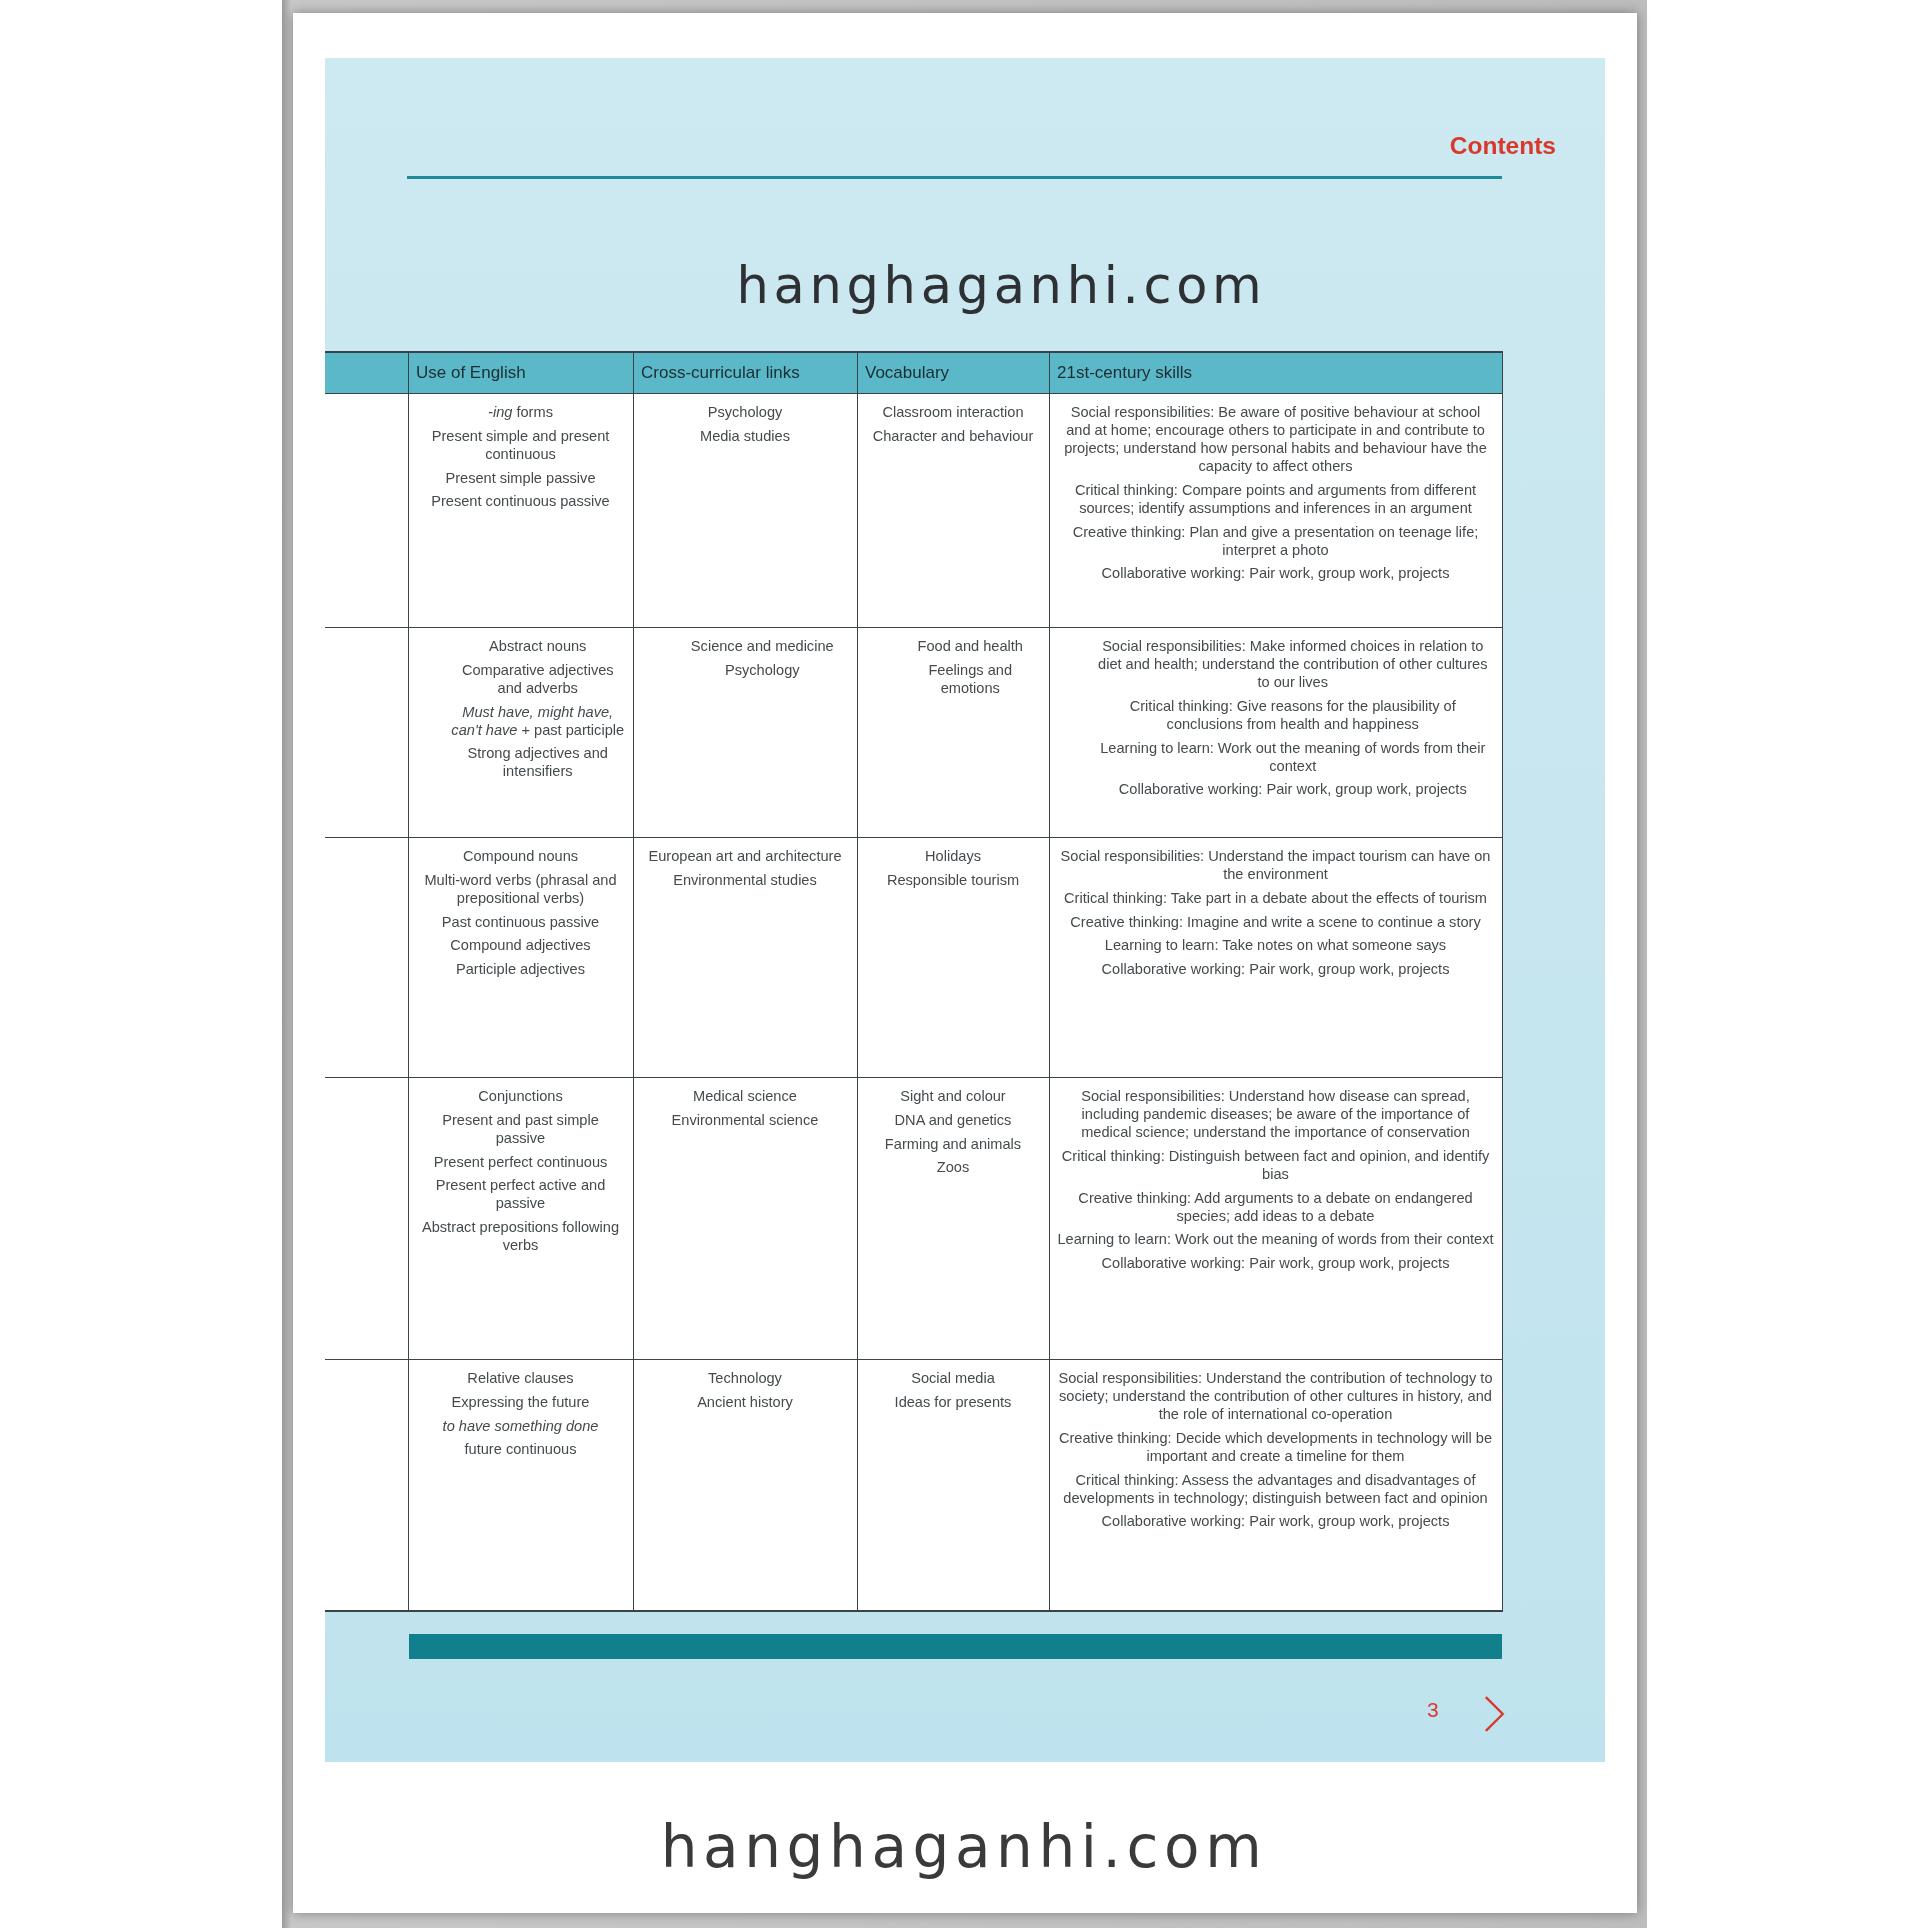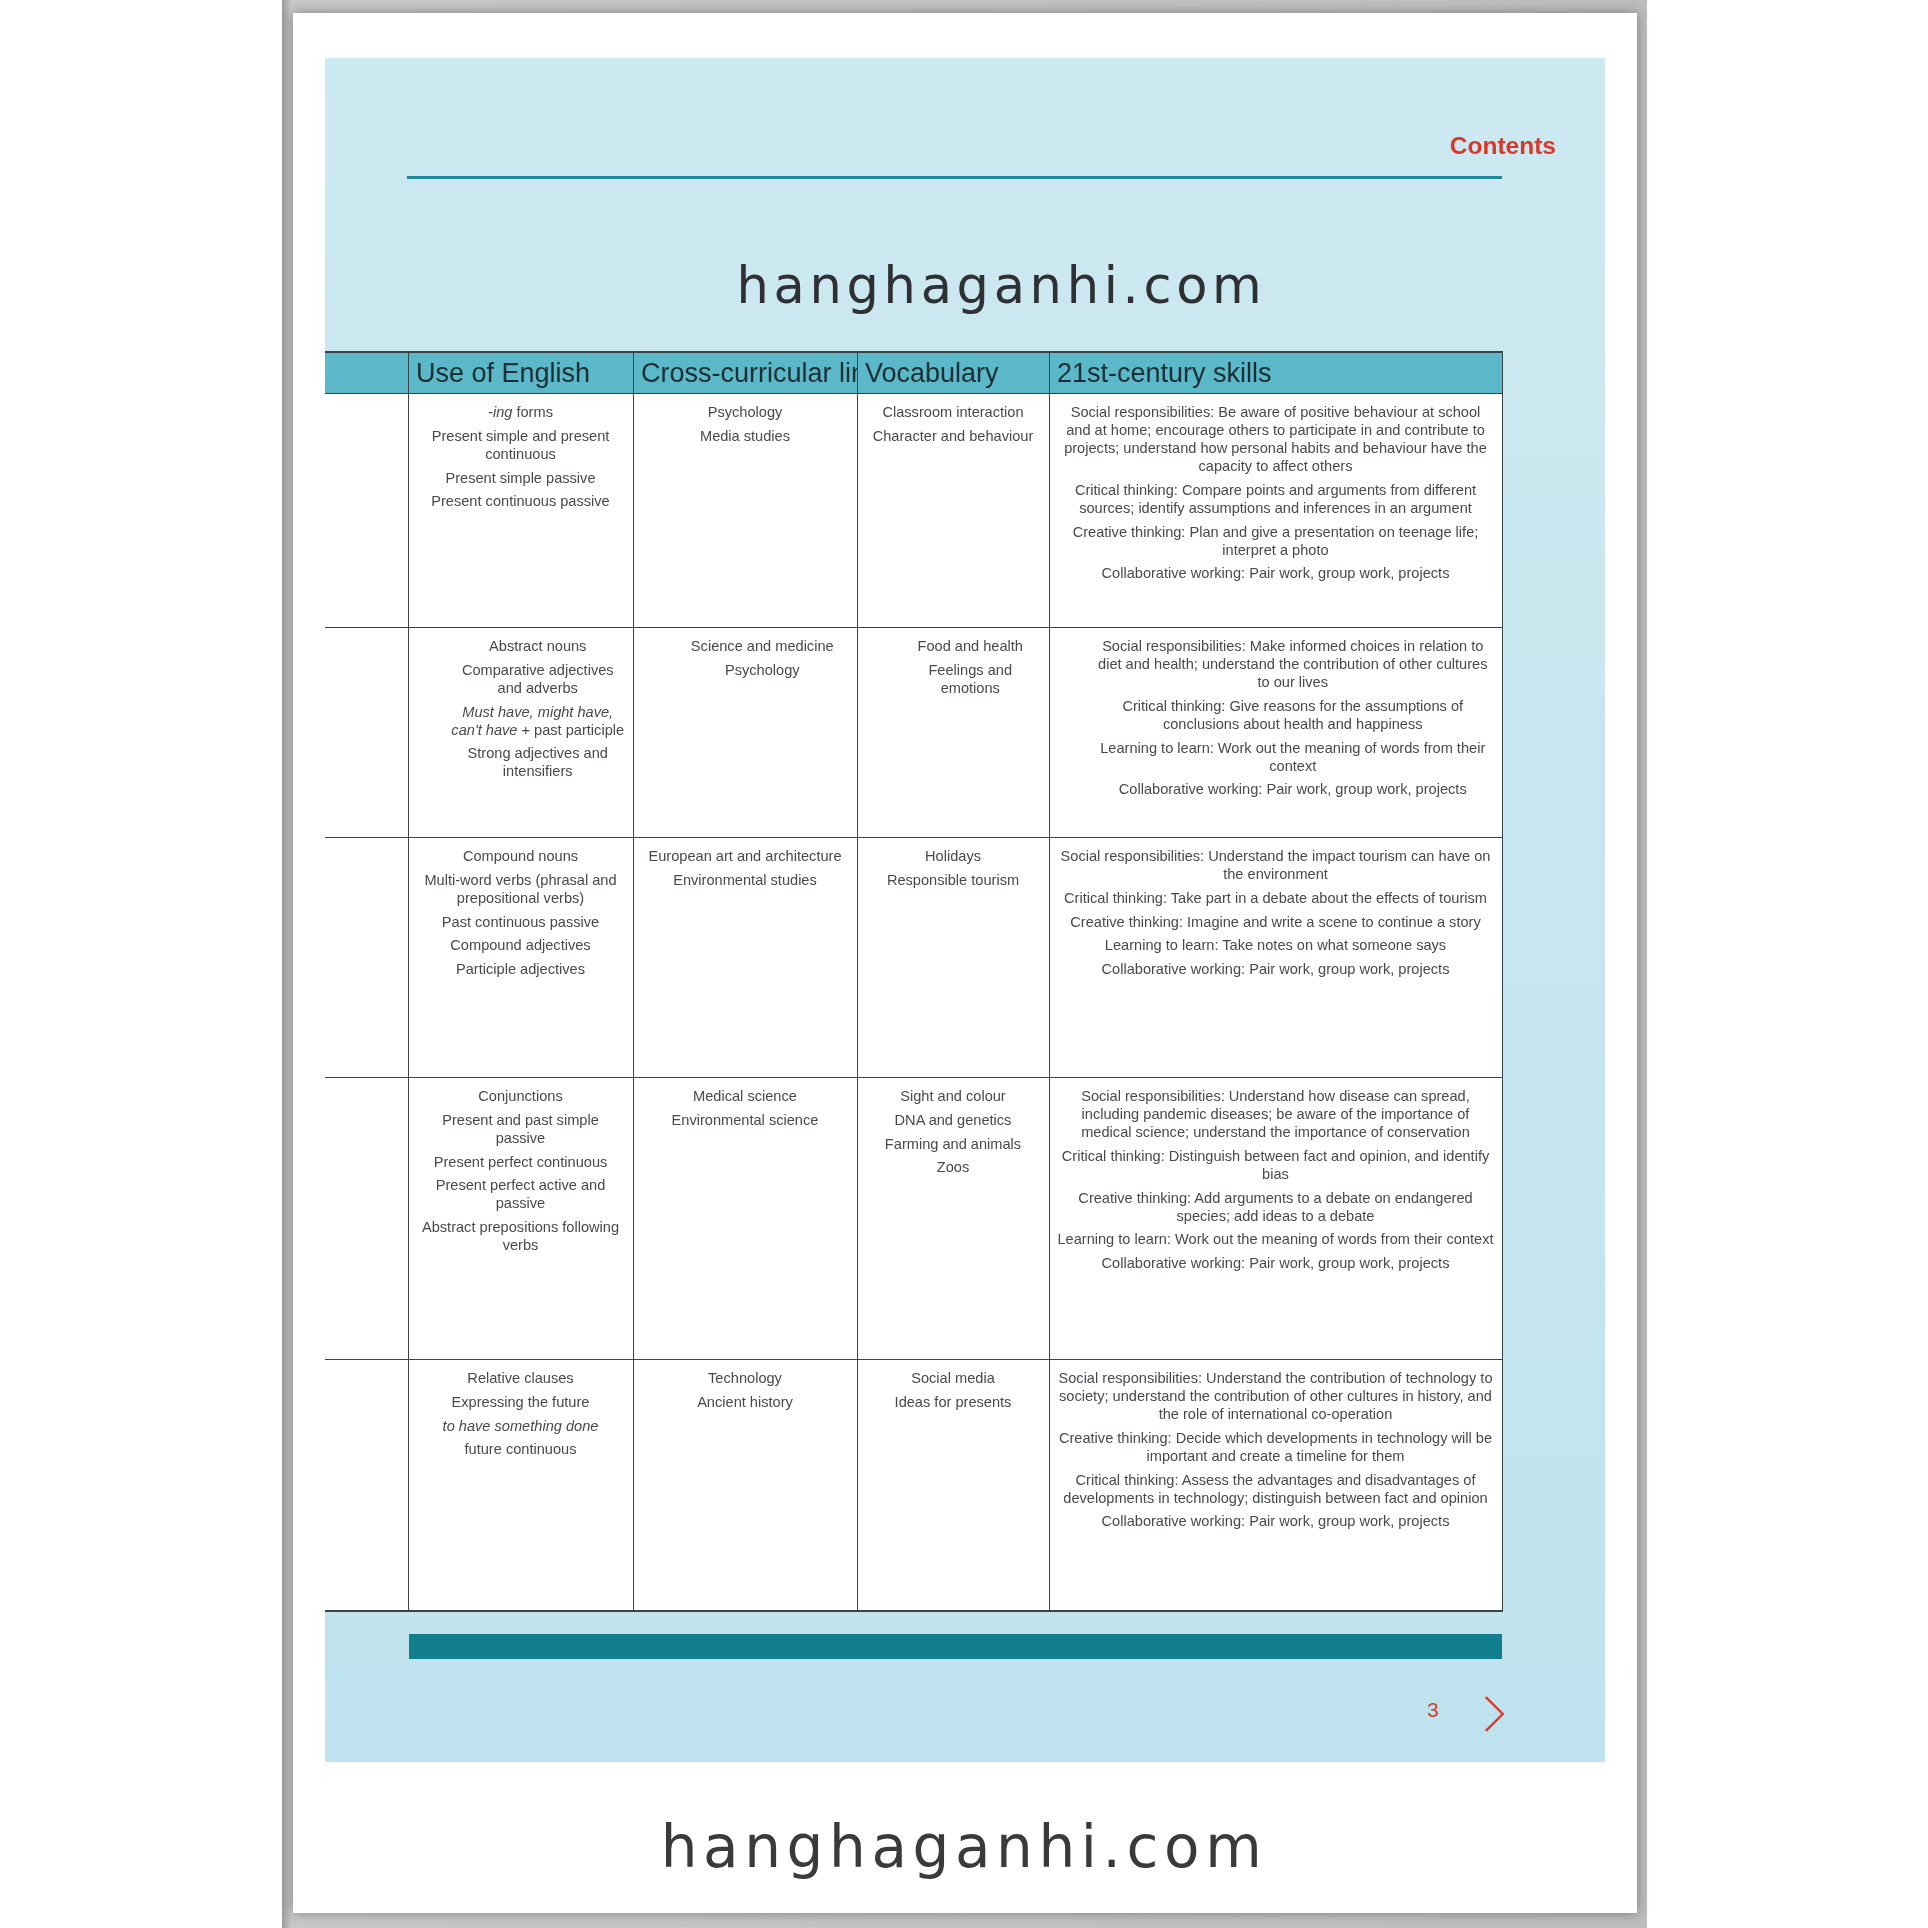--- a/index.html
+++ b/index.html
@@ -44,21 +44,21 @@
     border-collapse: collapse; table-layout: fixed;
     background: #ffffff;
   }
   table.toc col.c0 { width: 83px; }
   table.toc col.c1 { width: 225px; }
   table.toc col.c2 { width: 224px; }
   table.toc col.c3 { width: 192px; }
   table.toc col.c4 { width: 453px; }
   table.toc th {
     background: #5bb8c8; color: #1c2e33; font-weight: normal;
-    font-size: 27px; text-align: left; height: 40px; padding: 0 7.5px;
+    font-size: 17px; text-align: left; height: 40px; padding: 0 7.5px;
     border: 1.9px solid #3a4448; border-top: 2.8px solid #3a4448;
     white-space: nowrap; overflow: hidden; margin-top: 40px;
   }
   table.toc th.blank { border-left: none; background: #5bb8c8; }
   table.toc td {
     vertical-align: top; padding: 9.4px 7.5px 5.6px 7.5px;
     border: 1.9px solid #3a4448;
     font-size: 14.6px; line-height: 18px; color: #444a4d; text-align: center;
   }
   table.toc td.blank { border-left: none; background: #ffffff; }
@@ -146,21 +146,21 @@
         <td>
           <div class="item">Science and medicine</div>
           <div class="item">Psychology</div>
         </td>
         <td>
           <div class="item">Food and health</div>
           <div class="item">Feelings and emotions</div>
         </td>
         <td>
           <div class="skill">Social responsibilities: Make informed choices in relation to diet and health; understand the contribution of other cultures to our lives</div>
-          <div class="skill">Critical thinking: Give reasons for the assumptions of conclusions about health and happiness</div>
+          <div class="skill">Critical thinking: Give reasons for the plausibility of conclusions from health and happiness</div>
           <div class="skill">Learning to learn: Work out the meaning of words from their context</div>
           <div class="skill">Collaborative working: Pair work, group work, projects</div>
         </td>
       </tr>
       <tr class="r3">
         <td class="blank"></td>
         <td>
           <div class="item">Compound nouns</div>
           <div class="item">Multi-word verbs (phrasal and prepositional verbs)</div>
           <div class="item">Past continuous passive</div>

